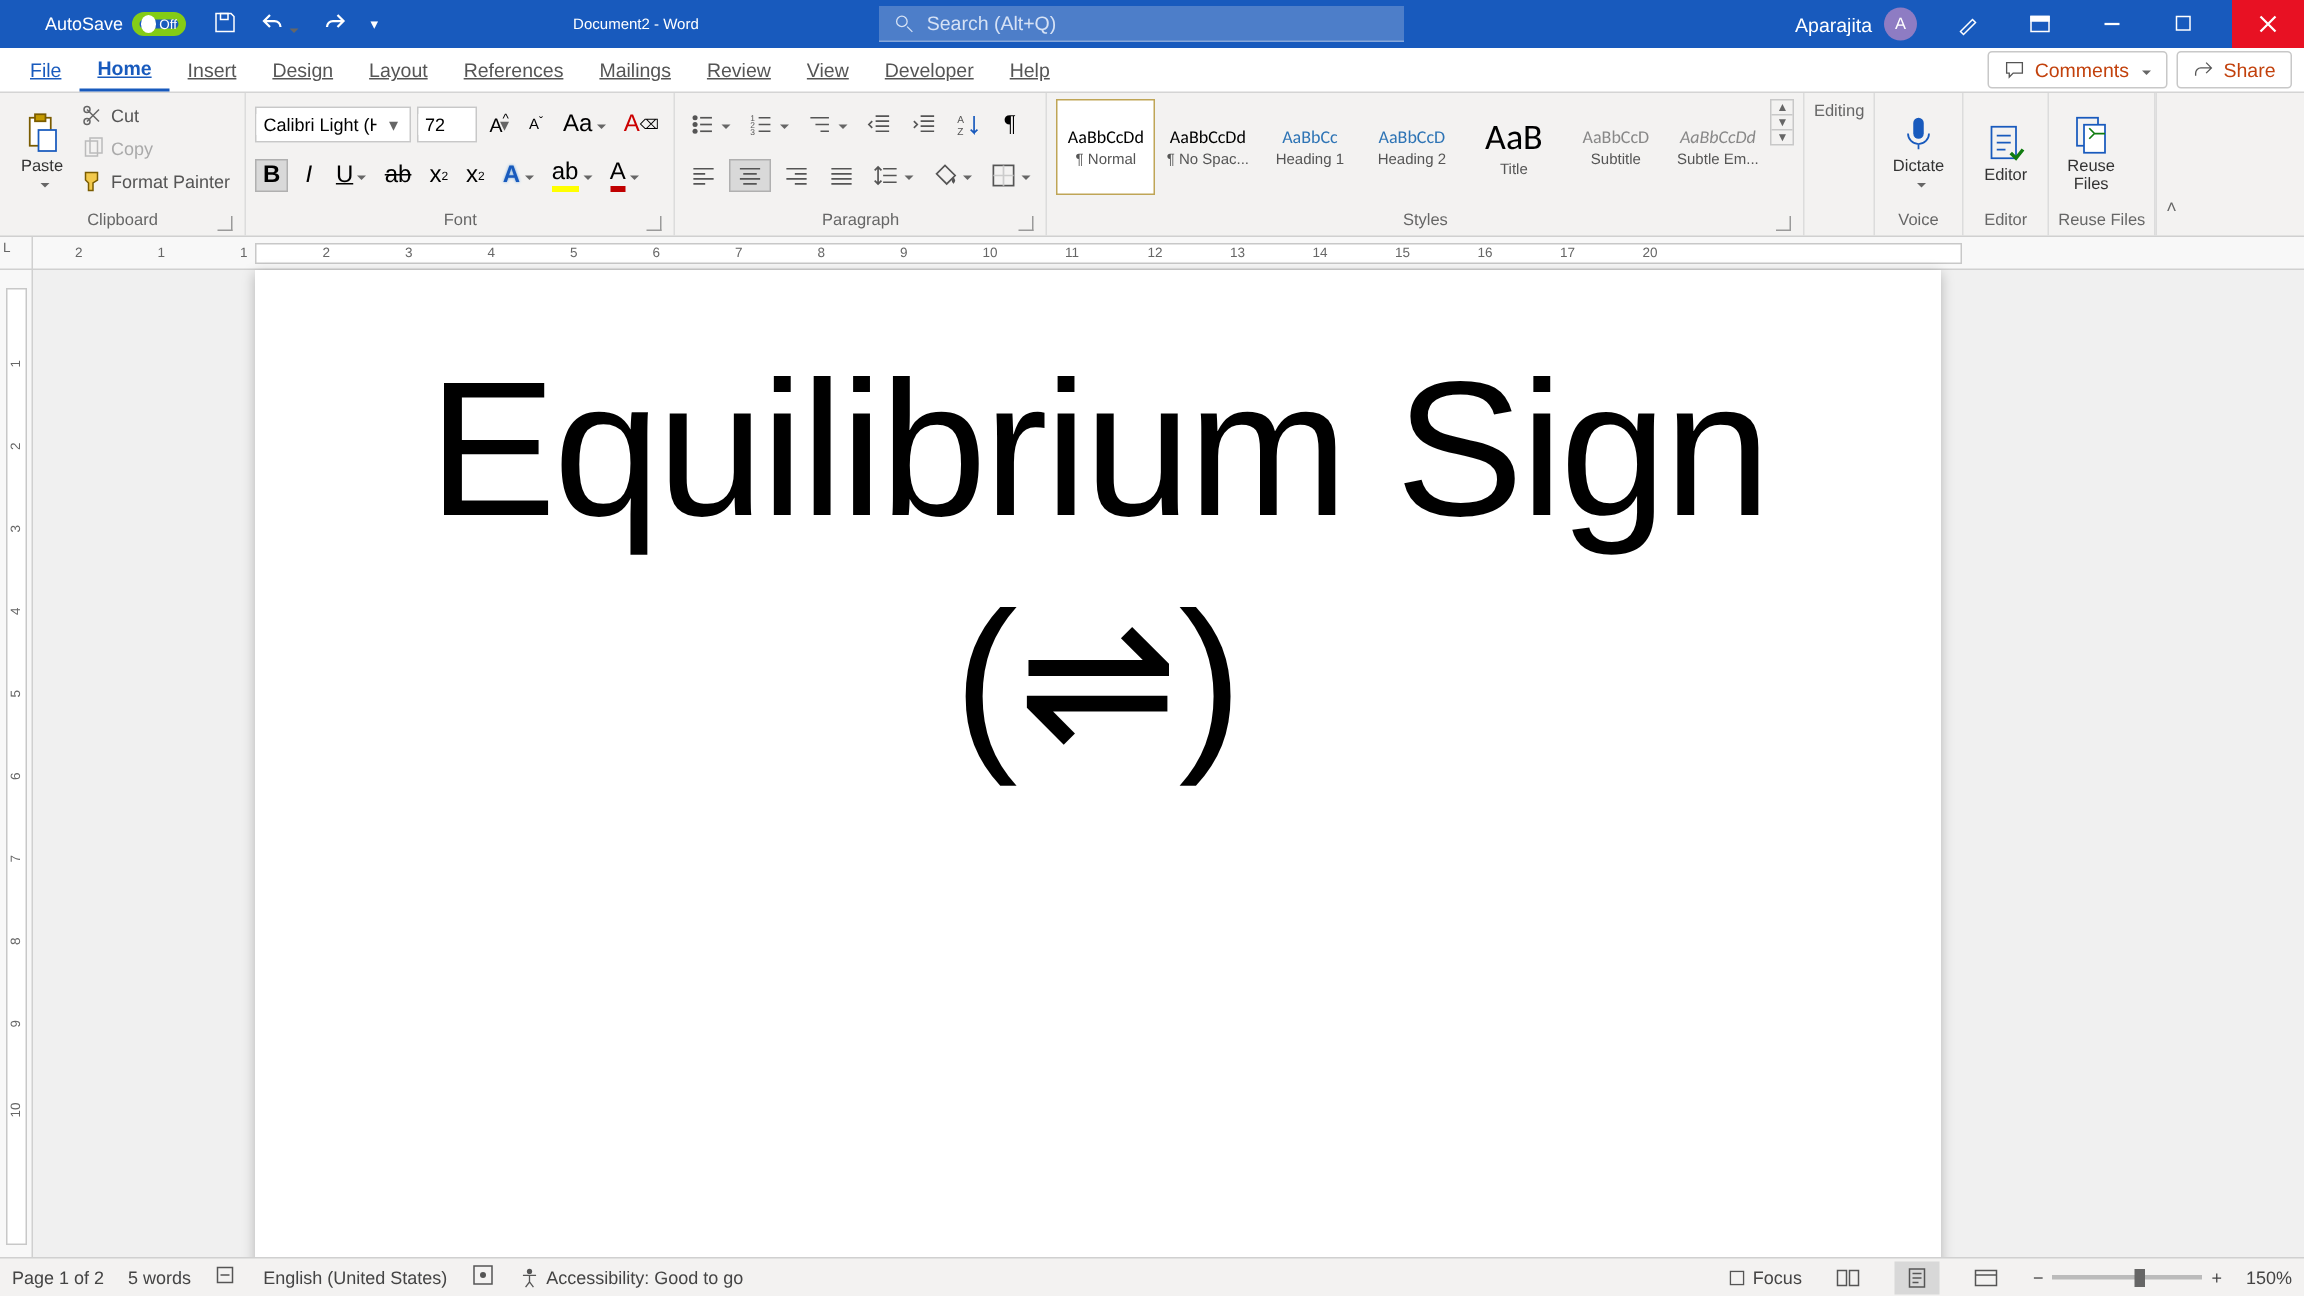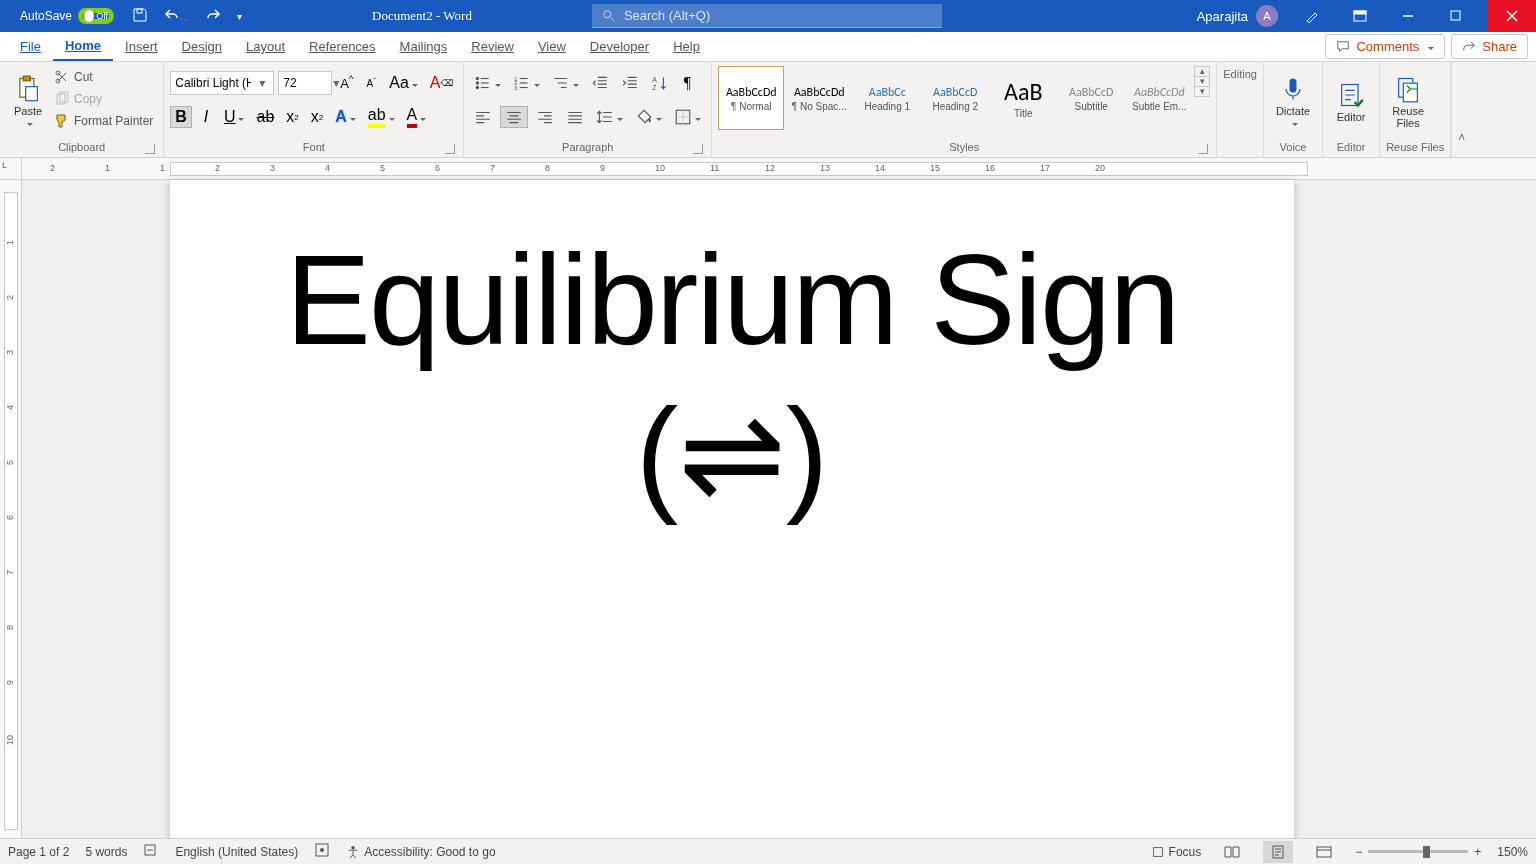--- a/index.html
+++ b/index.html
@@ -1,26 +1,26 @@
 <!DOCTYPE html>
 <html><head>
 <meta charset="utf-8">
 <style>
   * { margin: 0; padding: 0; box-sizing: border-box; font-family: "Segoe UI", sans-serif; }
   body { width: 1536px; height: 864px; background: #e5e5e5; overflow: hidden; user-select: none; }
 
   
   .titlebar { display: flex; align-items: center; height: 32px; background: #185abd; color: #fff; font-size: 12px; }
-  .titlebar .autosave { display: flex; align-items: center; gap: 6px; padding: 0 8px 0 20px; }
+  .titlebar .autosave { display: flex; align-items: center; gap: 6px; padding: 0 8px 0 30px; }
   .titlebar .autosave .toggle { display: inline-flex; align-items: center; width: 36px; height: 16px; border: 5px solid #84cc16; border-radius: 10px; padding: 1px; }
   .titlebar .autosave .toggle .knob { width: 12px; height: 12px; border-radius: 50%; background: #fff; }
   .titlebar .autosave .toggle .lbl { font-size: 9px; margin-left: 2px; }
   .titlebar .qat { display: flex; align-items: center; gap: 16px; padding: 0 10px; }
   .titlebar .qat svg { width: 16px; height: 16px; fill: #fff; stroke: #fff; }
-  .titlebar .doc-title { flex: 0 0 auto; margin-left: 120px; font-size: 13px; font-family: Liberation Serif, serif; }
+  .titlebar .doc-title { flex: 0 0 auto; margin-left: 120px; font-size: 10px; }
   .titlebar .search { display: flex; align-items: center; margin-left: 120px; background: #4d7ec9; height: 24px; width: 350px; padding: 0 10px; gap: 8px; font-size: 13px; color: #d6e2f5; border-bottom: 1px solid #87a7da; }
   .titlebar .right { margin-left: auto; display: flex; align-items: center; gap: 8px; padding-right: 0; }
   .titlebar .user { display: flex; align-items: center; gap: 8px; font-size: 13px; padding-right: 6px; }
   .titlebar .avatar { width: 22px; height: 22px; border-radius: 50%; background: #8e7cc3; display: flex; align-items: center; justify-content: center; font-size: 11px; }
   .titlebar .ticon { width: 40px; height: 32px; display: flex; align-items: center; justify-content: center; }
   .titlebar .ticon svg { width: 16px; height: 16px; stroke: #fff; fill: none; }
   .titlebar .close { background: #e81123; width: 48px; margin-left: 4px; }
 
   
   .tabs { display: flex; align-items: center; height: 30px; background: #fff; border-bottom: 1px solid #d4d4d4; padding: 0 8px; font-size: 13px; }
@@ -218,21 +218,21 @@
     <div class="label"><span>Clipboard</span><span class="dl"></span></div>
   </div>
 
   <div class="group" style="min-width:270px;">
     <div class="body" style="flex-direction:column;gap:4px;padding-top:2px;">
       <div class="rowbtns">
         <div class="font-select" style="width:104px;">
             <input style="width: 84px;" value="Calibri Light (Headings)">
             <span class="arr">▾</span>
           </div>
-        <div class="font-select" style="width:54px;gap:28px;">
+        <div class="font-select" style="width:40px;gap:28px;">
             <input style="width: 22px;" value="72">
             <span class="arr">▾</span>
           </div>
         <div class="btn" title="grow">
             <span style="font-size:13px;">A</span>
             <span style="font-size:9px;position:relative;top:-4px;">^</span>
           </div>
         <div class="btn">
             <span style="font-size:10px;">A</span>
             <span style="font-size:8px;position:relative;top:-3px;">ˇ</span>

